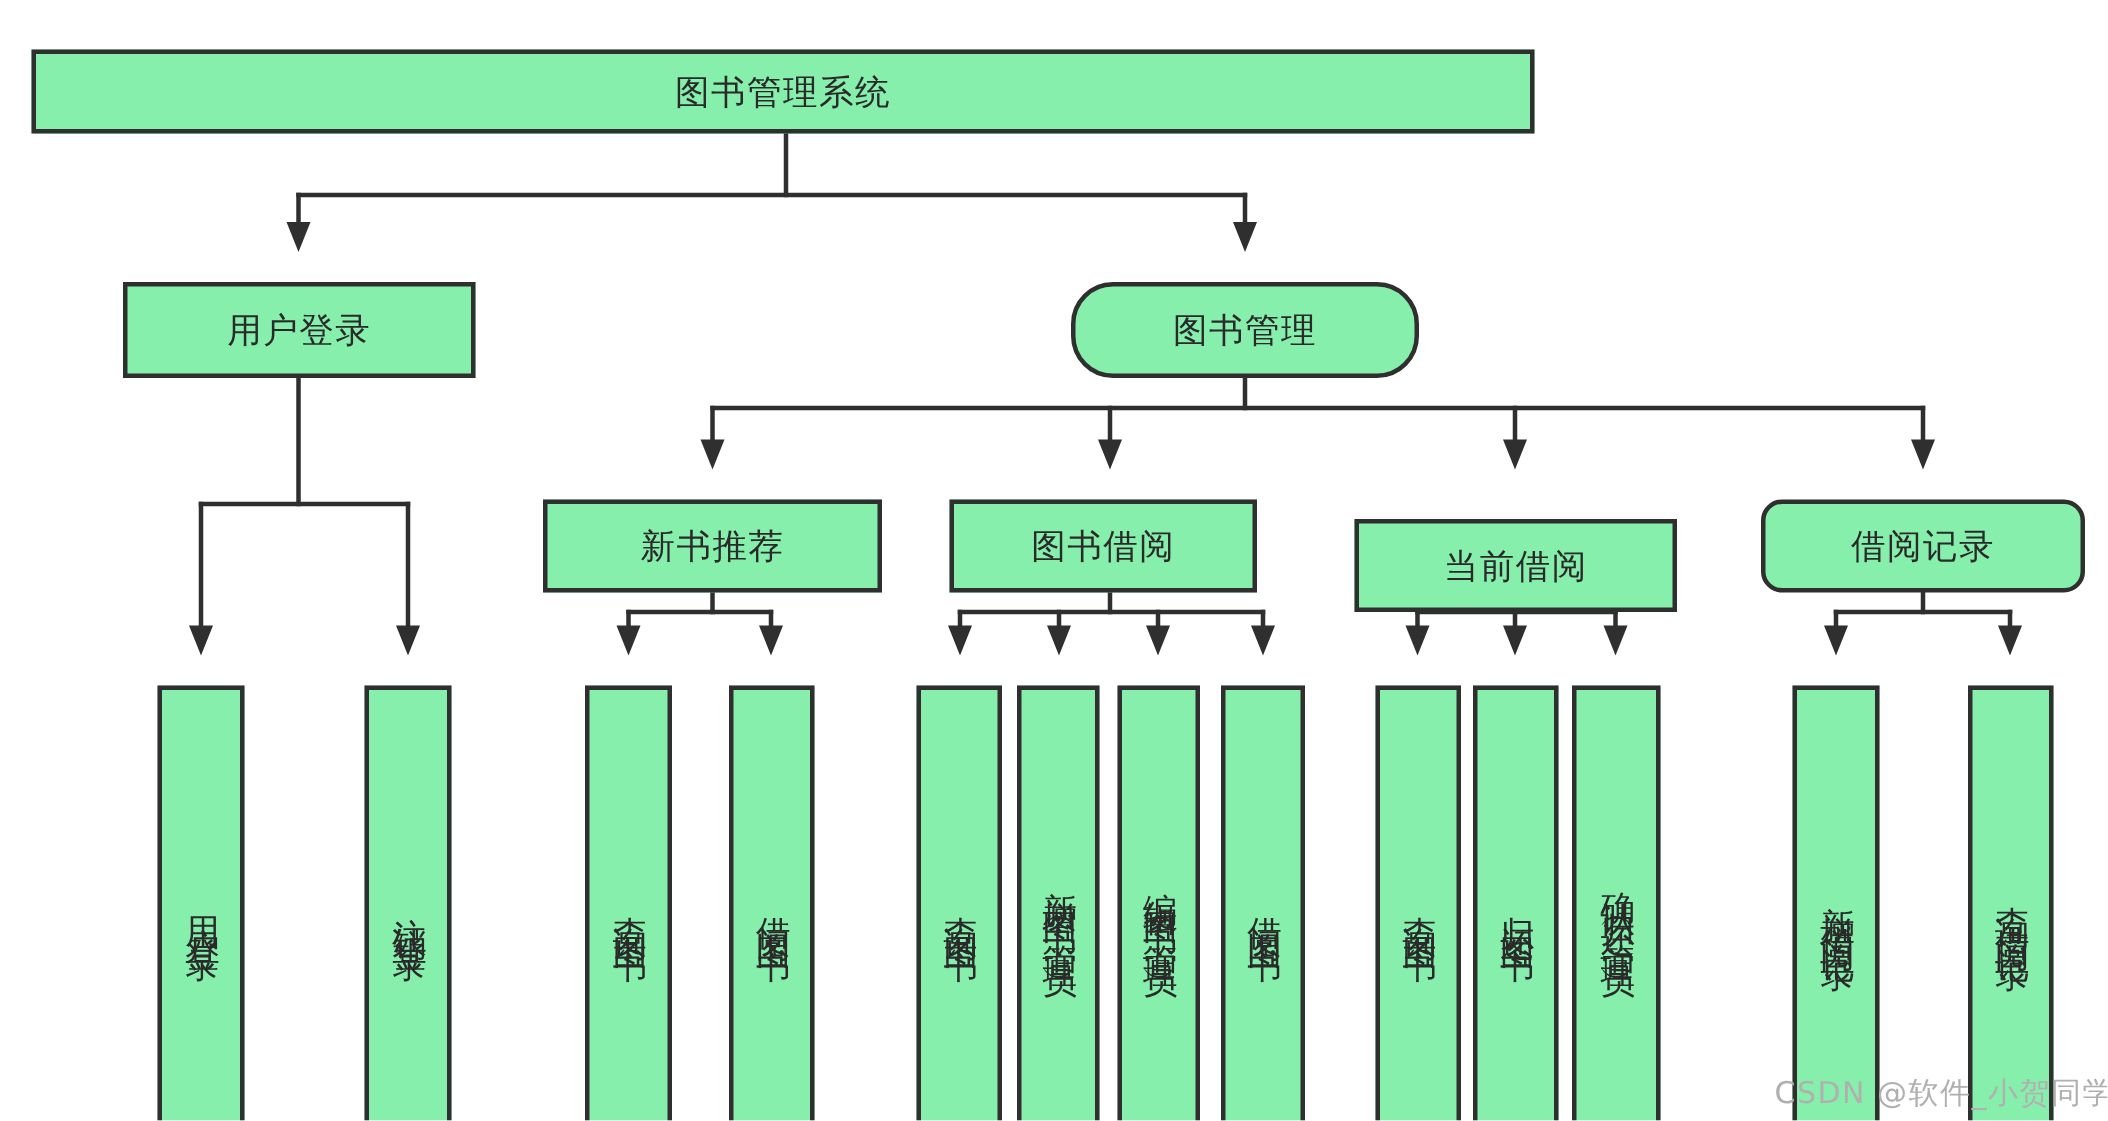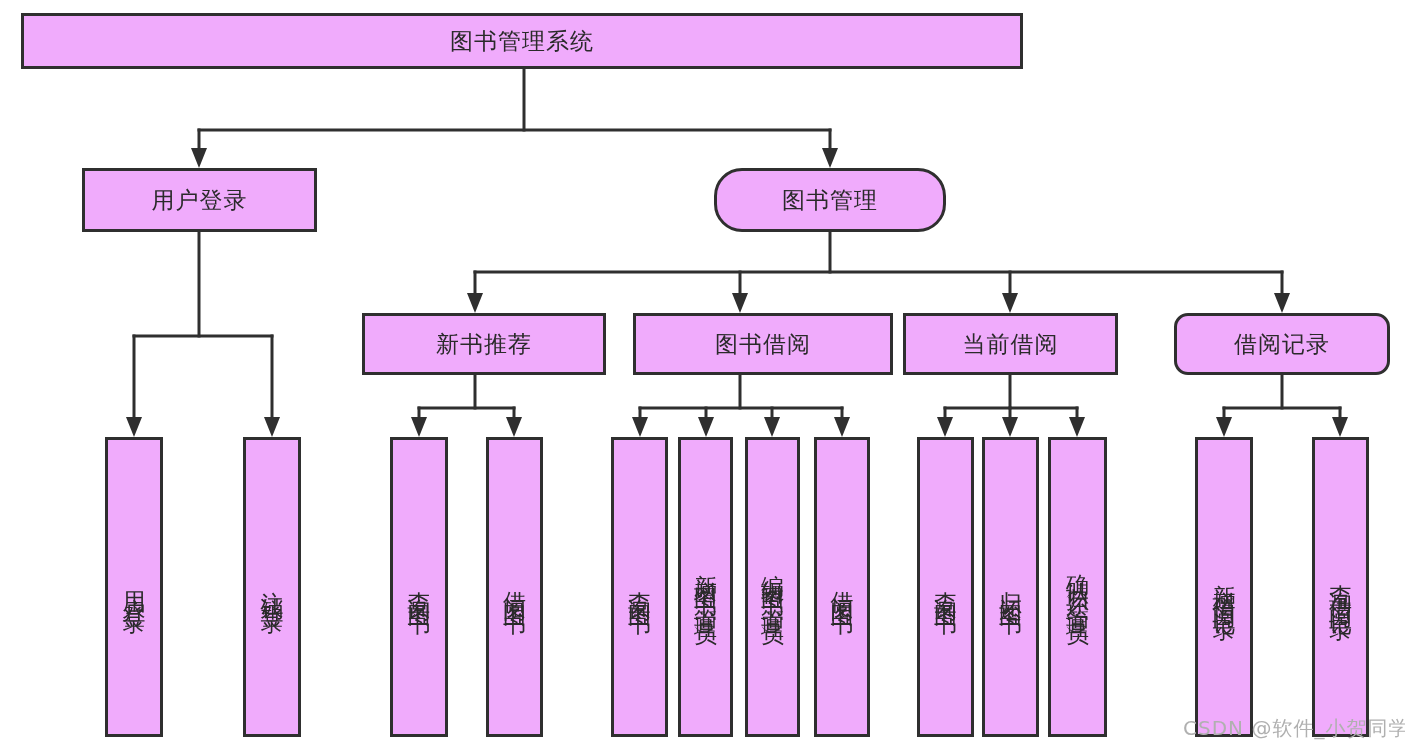--- a/index.html
+++ b/index.html
@@ -8,26 +8,27 @@
     width:1405px;height:747px;
     background:var(--bg,#fff);
     font-family:"DejaVu Sans","Liberation Sans",sans-serif;
     overflow:hidden;
   }
   #connectors{position:absolute;left:0;top:0;width:1405px;height:747px;}
   .box{
     position:absolute;
     box-sizing:border-box;
     border:3px solid var(--line,#2f2f2f);
-    background:#f0abfc;
+    background:#86efac;
     display:flex;align-items:center;justify-content:center;
     color:var(--ink,#2a2a2a);
     font-size:23px;
     letter-spacing:1px;
     white-space:nowrap;
+    margin-top:20px;
   }
   .vbox{
     writing-mode:vertical-rl;
     text-orientation:mixed;
     letter-spacing:7px;
     white-space:normal;
     line-height:1;
     text-align:center;
   }
   #watermark{
@@ -108,23 +109,23 @@
       <polygon points="1216,417 1232,417 1224,437"></polygon>
       <polygon points="1332,417 1348,417 1340,437"></polygon>
     </g>
   </svg>
 
   <div class="box" style="left:21px;top:13px;width:1002px;height:56px;">图书管理系统</div>
 
   <div class="box" style="left:82px;top:168px;width:235px;height:64px;">用户登录</div>
   <div class="box" style="left:714px;top:168px;width:232px;height:64px;border-radius:28px;">图书管理</div>
 
-  <div class="box" style="left:362px;top:313px;width:244px;height:62px;text-align:right;">新书推荐</div>
-  <div class="box" style="left:633px;top:313px;width:260px;height:62px;">图书借阅</div>
-  <div class="box" style="left:903px;top:313px;width:215px;height:62px;">当前借阅</div>
+  <div class="box" style="left:362px;top:313px;width:226px;height:62px;text-align:right;">新书推荐</div>
+  <div class="box" style="left:633px;top:313px;width:205px;height:62px;">图书借阅</div>
+  <div class="box" style="left:903px;top:326px;width:215px;height:62px;">当前借阅</div>
   <div class="box" style="left:1174px;top:313px;width:216px;height:62px;border-radius:14px;">借阅记录</div>
 
   <div class="box vbox" style="left:105px;top:437px;width:58px;height:300px;">用户登录</div>
   <div class="box vbox" style="left:243px;top:437px;width:58px;height:300px;">注销登录</div>
 
   <div class="box vbox" style="left:390px;top:437px;width:58px;height:300px;">查询图书</div>
   <div class="box vbox" style="left:486px;top:437px;width:57px;height:300px;">借阅图书</div>
 
   <div class="box vbox" style="left:611px;top:437px;width:57px;height:300px;">查询图书</div>
   <div class="box vbox" style="left:678px;top:437px;width:55px;height:300px;">新增图书（管理员）</div>

